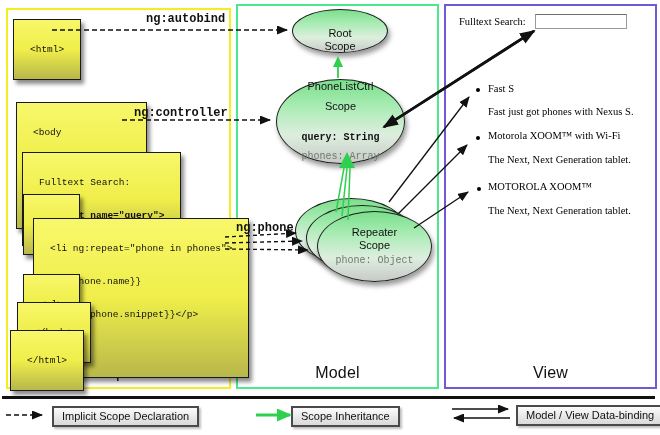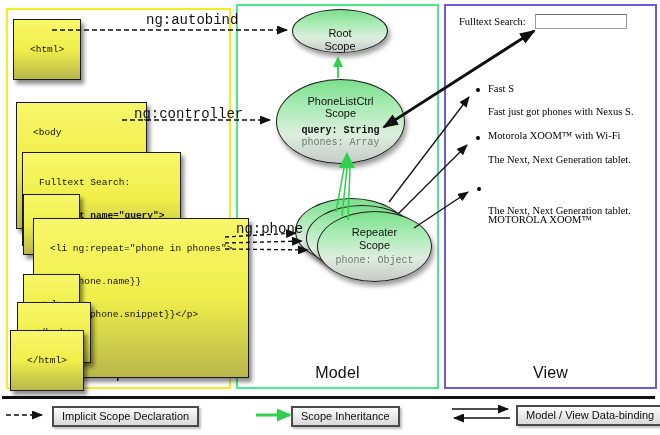--- a/index.html
+++ b/index.html
@@ -17,21 +17,21 @@
   
   .ybox{position:absolute;z-index:3;border:1.6px solid #1a1a1a;padding:2px 16px;
         background:linear-gradient(180deg,#f8f76a 0%,#efee4a 50%,#b8b74b 100%);
         box-shadow:2.5px 3.5px 4px rgba(0,0,0,.45);
         font-family:"Liberation Mono",monospace;font-size:9.5px;line-height:11px;
         color:#111;white-space:pre;}
   .ybox .b{font-weight:bold;}
 
   
   .nglabel{position:absolute;z-index:4;font-family:"Liberation Mono",monospace;
-           font-weight:normal;font-size:14px;color:#111;white-space:pre;}
+           font-weight:bold;font-size:12px;color:#111;white-space:pre;}
 
   
   .scope{position:absolute;z-index:2;border:1.8px solid #1d1d1d;border-radius:50%;
          background:linear-gradient(180deg,#7bdf8c 0%,#a9ecb4 32%,#ddeede 66%,#c7cbc7 100%);
          box-shadow:2px 4px 5px rgba(0,0,0,.4);
          display:flex;flex-direction:column;align-items:center;justify-content:center;
          text-align:center;color:#111;}
   .scope .t{font-size:11px;line-height:12.5px;}
   .scope .mono{font-family:"Liberation Mono",monospace;font-size:10px;line-height:12px;}
   .scope .mono.bold{font-weight:bold;color:#111;}
@@ -110,21 +110,21 @@
 
   <div class="nglabel" style="left:146px;top:12px;">ng:autobind</div>
   <div class="nglabel" style="left:134px;top:106px;">ng:controller</div>
   <div class="nglabel" style="left:236px;top:221px;">ng:phone</div>
 
   <div class="scope" style="left:292px;top:9px;width:94px;height:42px;justify-content:flex-end;">
     <div class="t">Root</div>
     <div class="t">Scope</div>
   </div>
 
-  <div class="scope" style="left:276px;top:79px;width:127px;height:83px;">
+  <div class="scope" style="left:276px;top:79px;width:127px;height:83px;justify-content:space-between;">
     <div class="t">PhoneListCtrl</div>
     <div class="t">Scope</div>
     <div style="height:5px"></div>
     <div class="mono bold">query: String</div>
     <div class="mono gray">phones: Array</div>
   </div>
 
   <div class="scope" style="left:295px;top:198px;width:110px;height:64px;"></div>
   <div class="scope" style="left:306px;top:205px;width:110px;height:64px;"></div>
   <div class="scope" style="left:317px;top:211px;width:113px;height:69px;">
@@ -139,21 +139,21 @@
 
   <span class="bullet" style="left:476px;top:88px;"></span>
   <div class="vtext" style="left:488px;top:83px;">Fast S</div>
   <div class="vtext" style="left:488px;top:106px;">Fast just got phones with Nexus S.</div>
 
   <span class="bullet" style="left:476px;top:136px;"></span>
   <div class="vtext" style="left:488px;top:130px;">Motorola XOOM™  with Wi-Fi</div>
   <div class="vtext" style="left:488px;top:154px;">The Next, Next Generation tablet.</div>
 
   <span class="bullet" style="left:477px;top:187px;"></span>
-  <div class="vtext" style="left:488px;top:181px;margin-top:33px;">MOTOROLA XOOM™</div>
+  <div class="vtext" style="left:488px;top:181px;">MOTOROLA XOOM™</div>
   <div class="vtext" style="left:488px;top:205px;">The Next, Next Generation tablet.</div>
 
   <div class="separator"></div>
   <div class="lgbox" style="left:52px;top:406px;">Implicit Scope Declaration</div>
   <div class="lgbox" style="left:291px;top:406px;">Scope Inheritance</div>
   <div class="lgbox" style="left:516px;top:405px;">Model / View Data-binding</div>
 
   <svg class="arrows" viewBox="0 0 660 435">
     <defs>
       <marker id="mkA" markerUnits="userSpaceOnUse" markerWidth="11" markerHeight="9" refX="10" refY="4.5" orient="auto">

